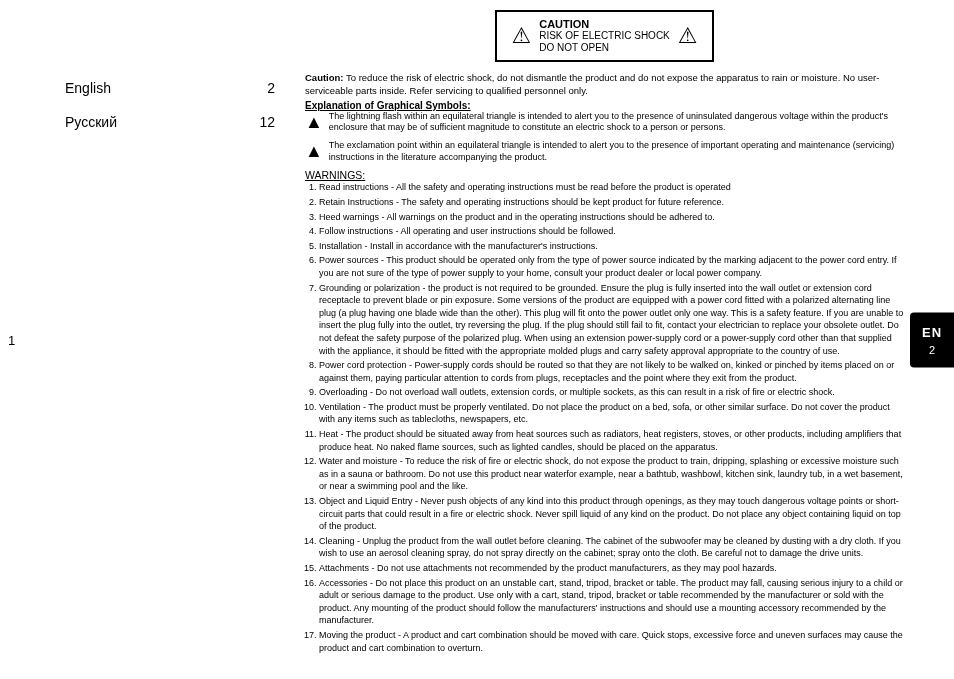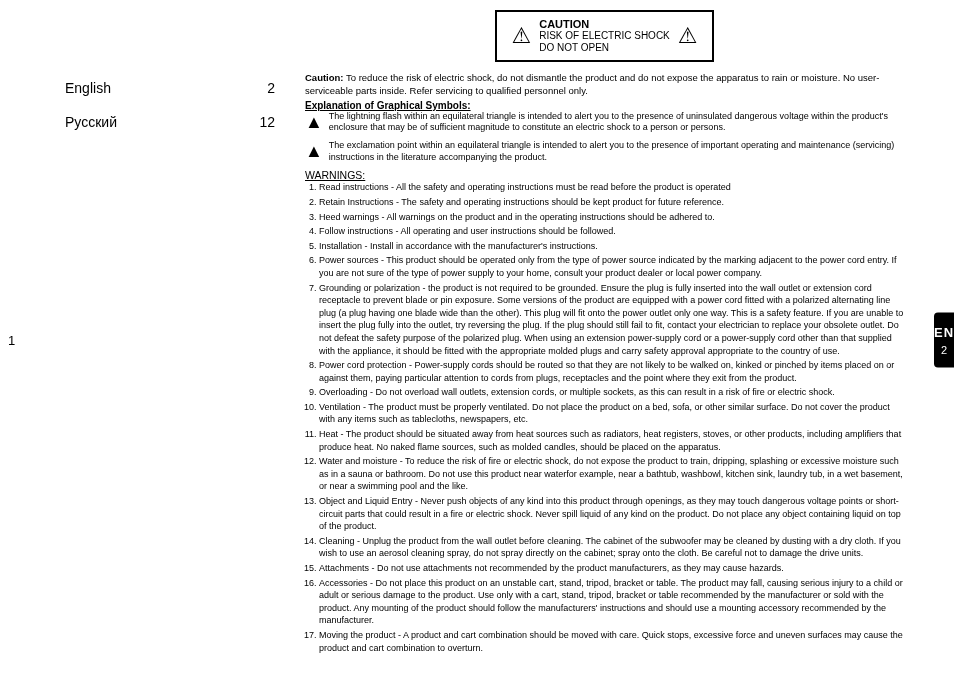--- a/index.html
+++ b/index.html
@@ -36,21 +36,21 @@
       left: 8px;
       transform: translateY(-50%);
     }
 
     
     .right-tab {
       position: absolute;
       right: 0;
       top: 50%;
       transform: translateY(-50%);
-      width: 20px;
+      width: 44px;
       background: #000;
       color: #fff;
       display: flex;
       flex-direction: column;
       align-items: center;
       justify-content: center;
       padding: 12px 4px;
       border-radius: 4px 0 0 4px;
     }
 
@@ -269,22 +269,22 @@
     <li>Read instructions - All the safety and operating instructions must be read before the product is operated</li>
         <li>Retain Instructions - The safety and operating instructions should be kept product for future reference.</li>
         <li>Heed warnings - All warnings on the product and in the operating instructions should be adhered to.</li>
         <li>Follow instructions - All operating and user instructions should be followed.</li>
         <li>Installation - Install in accordance with the manufacturer's instructions.</li>
         <li>Power sources - This product should be operated only from the type of power source indicated by the marking adjacent to the power cord entry. If you are not sure of the type of power supply to your home, consult your product dealer or local power company.</li>
         <li>Grounding or polarization - the product is not required to be grounded. Ensure the plug is fully inserted into the wall outlet or extension cord receptacle to prevent blade or pin exposure. Some versions of the product are equipped with a power cord fitted with a polarized alternating line plug (a plug having one blade wide than the other). This plug will fit onto the power outlet only one way. This is a safety feature. If you are unable to insert the plug fully into the outlet, try reversing the plug. If the plug should still fail to fit, contact your electrician to replace your obsolete outlet. Do not defeat the safety purpose of the polarized plug. When using an extension power-supply cord or a power-supply cord other than that supplied with the appliance, it should be fitted with the appropriate molded plugs and carry safety approval appropriate to the country of use.</li>
         <li>Power cord protection - Power-supply cords should be routed so that they are not likely to be walked on, kinked or pinched by items placed on or against them, paying particular attention to cords from plugs, receptacles and the point where they exit from the product.</li>
         <li>Overloading - Do not overload wall outlets, extension cords, or multiple sockets, as this can result in a risk of fire or electric shock.</li>
         <li>Ventilation - The product must be properly ventilated. Do not place the product on a bed, sofa, or other similar surface. Do not cover the product with any items such as tablecloths, newspapers, etc.</li>
-        <li>Heat - The product should be situated away from heat sources such as radiators, heat registers, stoves, or other products, including amplifiers that produce heat. No naked flame sources, such as molded candles, should be placed on the apparatus.</li>
+        <li>Heat - The product should be situated away from heat sources such as radiators, heat registers, stoves, or other products, including amplifiers that produce heat. No naked flame sources, such as lighted candles, should be placed on the apparatus.</li>
         <li>Water and moisture - To reduce the risk of fire or electric shock, do not expose the product to train, dripping, splashing or excessive moisture such as in a sauna or bathroom. Do not use this product near waterfor example, near a bathtub, washbowl, kitchen sink, laundry tub, in a wet basement, or near a swimming pool and the like.</li>
         <li>Object and Liquid Entry - Never push objects of any kind into this product through openings, as they may touch dangerous voltage points or short-circuit parts that could result in a fire or electric shock. Never spill liquid of any kind on the product. Do not place any object containing liquid on top of the product.</li>
         <li>Cleaning - Unplug the product from the wall outlet before cleaning. The cabinet of the subwoofer may be cleaned by dusting with a dry cloth. If you wish to use an aerosol cleaning spray, do not spray directly on the cabinet; spray onto the cloth. Be careful not to damage the drive units.</li>
-        <li>Attachments - Do not use attachments not recommended by the product manufacturers, as they may cause hazards.</li>
+        <li>Attachments - Do not use attachments not recommended by the product manufacturers, as they may pool hazards.</li>
         <li>Accessories - Do not place this product on an unstable cart, stand, tripod, bracket or table. The product may fall, causing serious injury to a child or adult or serious damage to the product. Use only with a cart, stand, tripod, bracket or table recommended by the manufacturer or sold with the product. Any mounting of the product should follow the manufacturers' instructions and should use a mounting accessory recommended by the manufacturer.</li>
         <li>Moving the product - A product and cart combination should be moved with care. Quick stops, excessive force and uneven surfaces may cause the product and cart combination to overturn.</li>
       </ol>
   </div>
 </div>
 
 </body></html>

